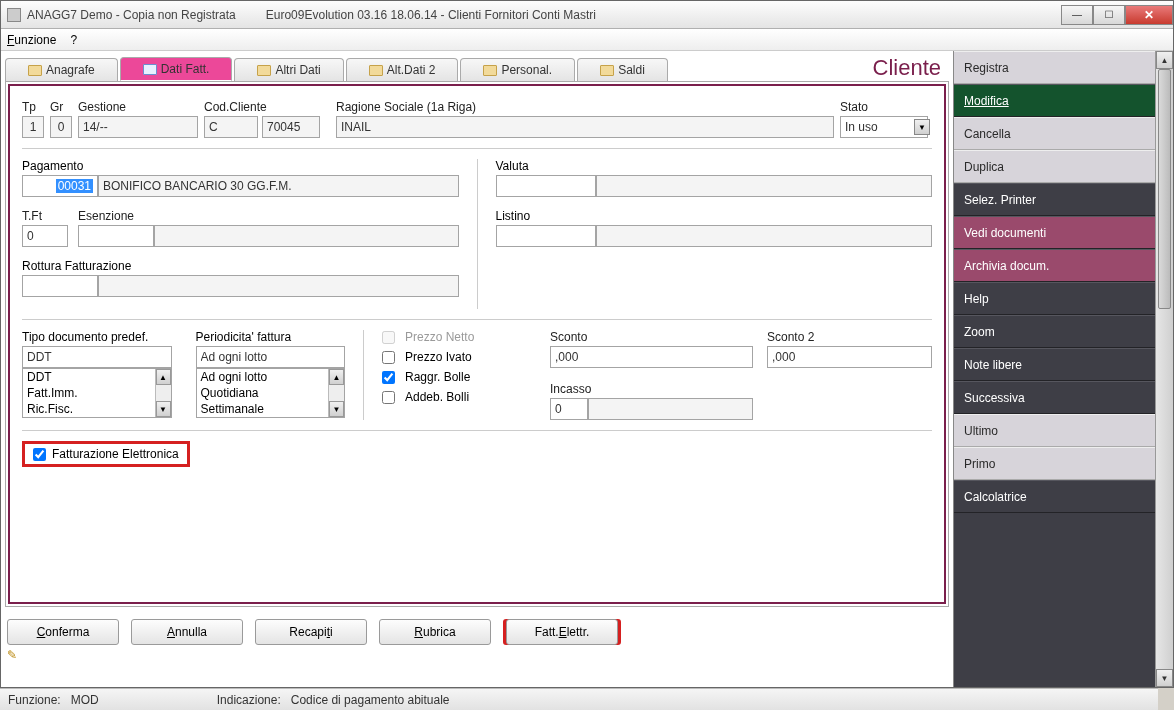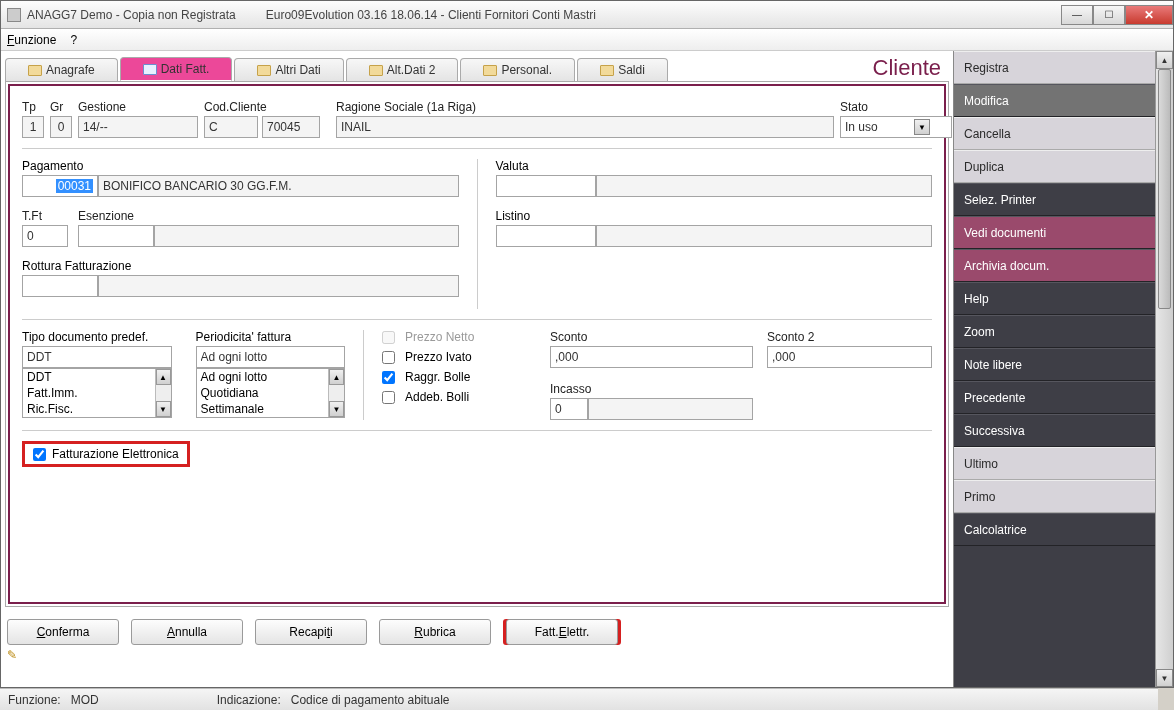--- a/index.html
+++ b/index.html
@@ -13,21 +13,21 @@
   .win-btn { width: 32px; height: 20px; margin: 0; background: linear-gradient(to bottom,#f6f6f6,#d8d8d8); border: 1px solid #888; display: flex; align-items: center; justify-content: center; font-size: 10px; color:#333;}
   .win-btn.close { background: linear-gradient(to bottom,#e97a7a,#c83a2e); color:#fff; width:48px; font-weight:bold; font-size:12px;}
   .menubar { background: linear-gradient(to bottom,#fff,#eee); height: 22px; display: flex; align-items: center; padding: 0 6px; border-bottom: 1px solid #ccc;}
   .menubar .menu-item { margin-right: 14px; text-decoration: underline dotted transparent; }
   .menubar .menu-item span.u { text-decoration: underline; }
   .content { display: flex; background: #fff; height: calc(710px - 28px - 22px - 22px - 2px); }
   .main { flex: 1; background: #fff; padding: 4px 4px 4px 4px; position: relative; }
   .sidepanel { width: 220px; background: #3e3e46; border-left: 1px solid #888; overflow-y: hidden; position: relative;}
   .side-item { height: 33px; display: flex; align-items: center; padding: 0 10px; color: #fff; border-bottom: 1px solid #232327; border-top: 1px solid #56565e; cursor: pointer;}
   .side-item.light { background: #d7d4da; color:#2a2a2a; border-top:1px solid #eee; border-bottom:1px solid #aaa;}
-  .side-item.active { background: #737373; color:#fff; }
+  .side-item.active { background: #14532d; color:#fff;text-decoration:underline; }
   .side-item.magenta { background: #9a4a6c; color:#fff; }
   .side-scroll { position:absolute; right:0; top:0; bottom:0; width:18px; background:linear-gradient(to right,#e6e6e6,#cfcfcf); border-left:1px solid #999;}
   .side-scroll .arrow { height:18px; background:linear-gradient(to bottom,#f0f0f0,#d0d0d0); border:1px solid #888; display:flex; align-items:center; justify-content:center; font-size:8px; color:#333;}
   .side-scroll .track { position:absolute; top:18px; bottom:18px; left:0; right:0;}
   .side-scroll .thumb { position:absolute; top:0; height:40%; left:2px; right:2px; background:linear-gradient(to right,#dadada,#bbb); border:1px solid #888; border-radius:2px;}
   .side-scroll .arrow.down { position:absolute; bottom:0; left:0; right:0;}
   .tabs { display: flex; align-items: flex-end; gap: 0; margin-bottom: 0; }
   .tab { display:flex; align-items:center; gap:4px; padding: 4px 22px; background: linear-gradient(to bottom,#f7f7f7,#e4e4e4); border:1px solid #aaa; border-bottom:none; border-radius: 4px 4px 0 0; margin-right: 2px; color:#333; cursor:pointer; }
   .tab.active { background: #ec4899; position: relative; z-index: 2; border-bottom: 1px solid #fff; }
   .tab .folder-ico { width:14px; height:11px; background:#f2da9a; border:1px solid #c6a24a; border-radius:1px; }
@@ -140,21 +140,21 @@
                 <input class="text ralign" style="width: 54px;" value="C">
                 <input class="text ralign" style="width: 58px;" value="70045">
               </div>
             </div>
             <div class="fld" style="flex:1">
                 <label>Ragione Sociale (1a Riga)</label>
                 <input class="text" style="width: 100%;" value="INAIL">
               </div>
             <div class="fld" style="width:92px">
                 <label>Stato</label>
-              <div class="select-wrap"><input class="text white" style="width: 112px; background: rgb(255, 255, 255);" value="In uso"><div class="dropdown-arrow">▼</div></div>
+              <div class="select-wrap"><input class="text white" style="width: 88px; background: rgb(255, 255, 255);" value="In uso"><div class="dropdown-arrow">▼</div></div>
             </div>
           </div>
 
           <hr class="sep">
 
           <div class="two-col">
             <div class="col">
               <div class="group">
                 <label>Pagamento</label>
                 <div style="display:flex; gap:0; margin-top:2px;">
@@ -307,21 +307,20 @@
       <div class="side-item light">Registra</div>
       <div class="side-item active">Modifica</div>
       <div class="side-item light">Cancella</div>
       <div class="side-item light">Duplica</div>
       <div class="side-item">Selez. Printer</div>
       <div class="side-item magenta">Vedi documenti</div>
       <div class="side-item magenta">Archivia docum.</div>
       <div class="side-item">Help</div>
       <div class="side-item">Zoom</div>
       <div class="side-item">Note libere</div>
-      <div class="side-item">Precedente</div>
       <div class="side-item">Successiva</div>
       <div class="side-item light">Ultimo</div>
       <div class="side-item light">Primo</div>
       <div class="side-item">Calcolatrice</div>
       <div class="side-scroll">
         <div class="arrow">▲</div>
         <div class="track">
             <div class="thumb"></div>
           </div>
         <div class="arrow down">▼</div>

